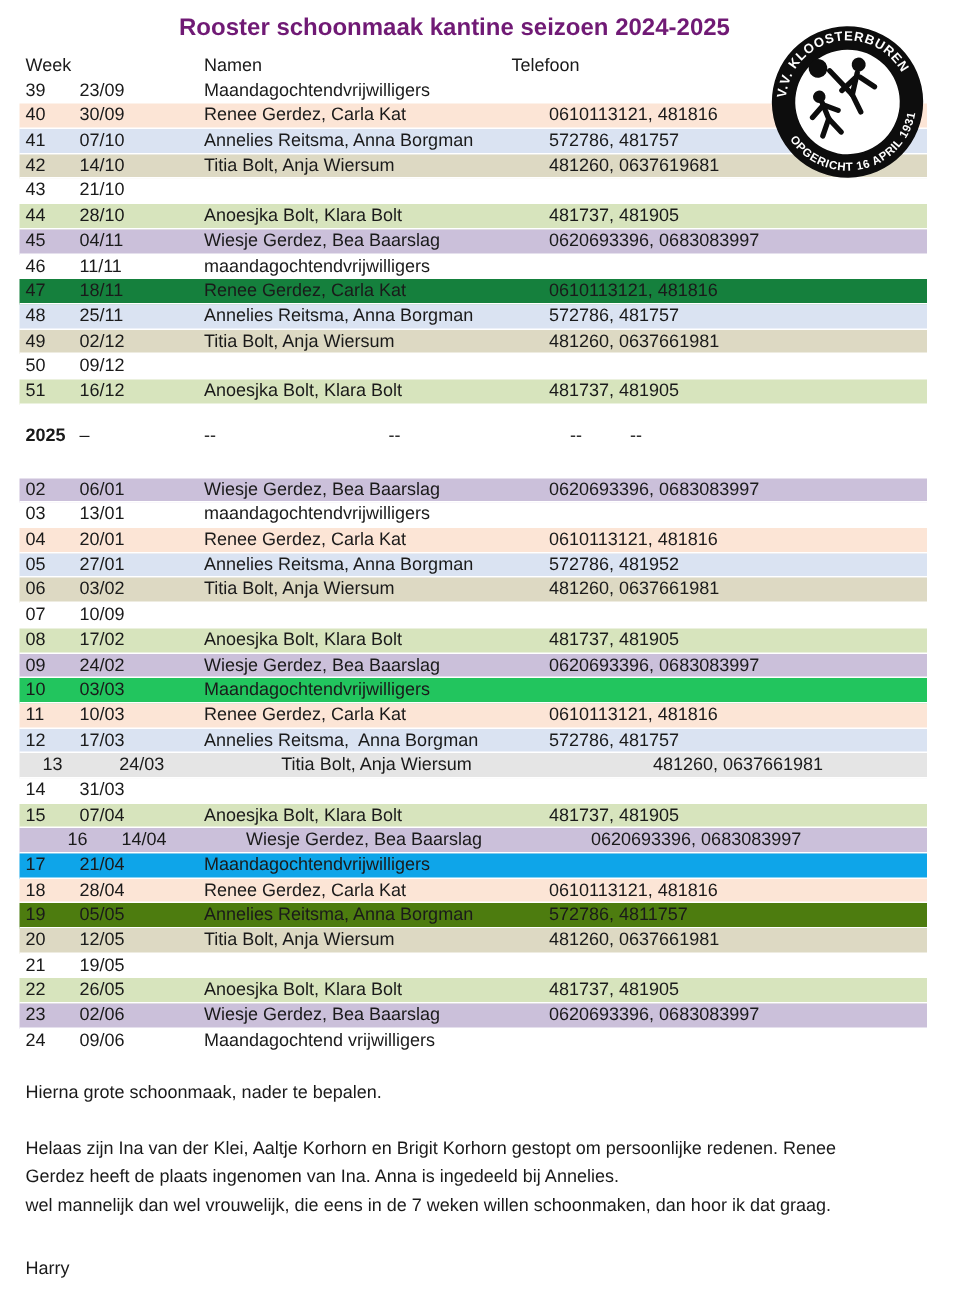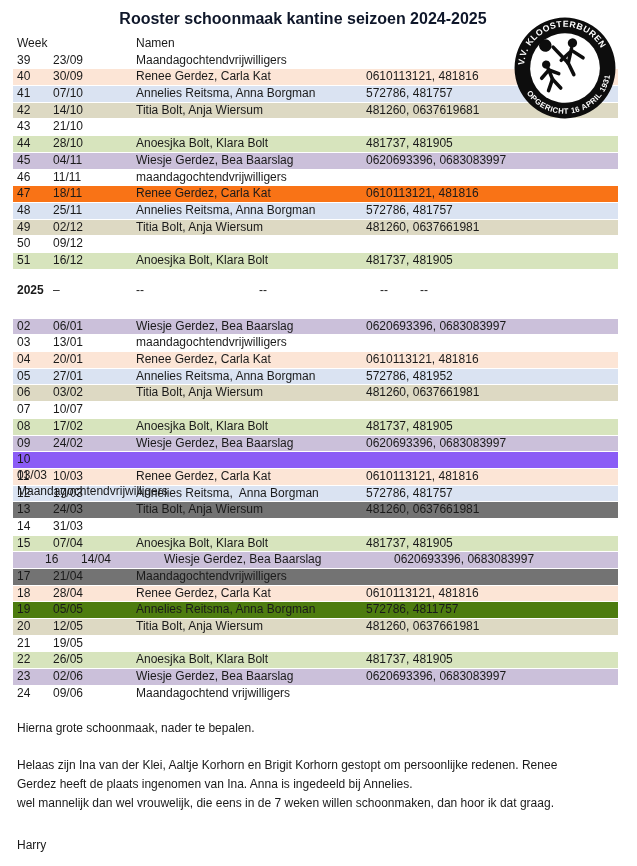--- a/index.html
+++ b/index.html
@@ -3,21 +3,21 @@
 <meta charset="utf-8">
 <style>
   html,body{margin:0;padding:0;background:#fff;}
   .page{
     position:relative; width:637px; height:866px; background:#ffffff;
     font-family:"Liberation Sans", sans-serif; font-size:12px; color:#1a1a1a;
     overflow:hidden;
   }
   .title{
     position:absolute; top:10px; left:0; width:606px;
-    text-align:center; font-weight:bold; font-size:16px; color:#0f172a;
+    text-align:center; font-weight:bold; font-size:16px; color:#701a75;
     white-space:nowrap;
   }
   .logo{ position:absolute; left:513px; top:16px; width:104px; height:104px; z-index:5; }
   .rostertable{ position:absolute; left:0; top:36px; width:532px; }
   .trow{
     height:16.7px; line-height:15.7px; box-sizing:border-box;
     margin-left:13px; width:605px; border-bottom:1px solid #ffffff;
     display:flex; padding-left:4px; white-space:pre; overflow:visible;
   }
   .c-week{ width:36px; flex:none; }
@@ -77,20 +77,21 @@
       </g>
     </g>
   </svg>
 
   <div class="rostertable">
 
     <div class="trow">
       <span class="c-week">Week</span>
       <span class="c-date"></span>
       <span class="c-namen-hdr">Namen</span>
+      <span class="c-tel">Telefoon</span>
     </div>
 
     <div id="rows-2024">
         <div class="trow" style="background: rgb(255, 255, 255);">
       <span class="c-week">39</span>
       <span class="c-date">23/09</span>
       <span class="c-namen">Maandagochtendvrijwilligers</span>
       <span class="c-tel"></span>
     </div>
         <div class="trow" style="background: rgb(252, 229, 214);">
@@ -128,21 +129,21 @@
       <span class="c-date">04/11</span>
       <span class="c-namen">Wiesje Gerdez, Bea Baarslag</span>
       <span class="c-tel">0620693396, 0683083997</span>
     </div>
         <div class="trow" style="background: rgb(255, 255, 255);">
       <span class="c-week">46</span>
       <span class="c-date">11/11</span>
       <span class="c-namen">maandagochtendvrijwilligers</span>
       <span class="c-tel"></span>
     </div>
-        <div class="trow" style="background: #f97316;">
+        <div class="trow" style="background: #15803d;">
       <span class="c-week">47</span>
       <span class="c-date">18/11</span>
       <span class="c-namen">Renee Gerdez, Carla Kat</span>
       <span class="c-tel">0610113121, 481816</span>
     </div>
         <div class="trow" style="background: rgb(218, 227, 242);">
       <span class="c-week">48</span>
       <span class="c-date">25/11</span>
       <span class="c-namen">Annelies Reitsma, Anna Borgman</span>
       <span class="c-tel">572786, 481757</span>
@@ -206,55 +207,55 @@
       <span class="c-tel">572786, 481952</span>
     </div>
         <div class="trow" style="background: rgb(221, 217, 195);">
       <span class="c-week">06</span>
       <span class="c-date">03/02</span>
       <span class="c-namen">Titia Bolt, Anja Wiersum</span>
       <span class="c-tel">481260, 0637661981</span>
     </div>
         <div class="trow" style="background: rgb(255, 255, 255);">
       <span class="c-week">07</span>
-      <span class="c-date">10/07</span>
+      <span class="c-date">10/09</span>
       <span class="c-namen"></span>
       <span class="c-tel"></span>
     </div>
         <div class="trow" style="background: rgb(215, 228, 189);">
       <span class="c-week">08</span>
       <span class="c-date">17/02</span>
       <span class="c-namen">Anoesjka Bolt, Klara Bolt</span>
       <span class="c-tel">481737, 481905</span>
     </div>
         <div class="trow" style="background: rgb(203, 192, 218);">
       <span class="c-week">09</span>
       <span class="c-date">24/02</span>
       <span class="c-namen">Wiesje Gerdez, Bea Baarslag</span>
       <span class="c-tel">0620693396, 0683083997</span>
     </div>
-        <div class="trow" style="background: #8b5cf6; flex-direction: column;">
+        <div class="trow" style="background: #22c55e;">
       <span class="c-week">10</span>
       <span class="c-date">03/03</span>
       <span class="c-namen">Maandagochtendvrijwilligers</span>
       <span class="c-tel"></span>
     </div>
         <div class="trow" style="background: rgb(252, 229, 214);">
       <span class="c-week">11</span>
       <span class="c-date">10/03</span>
       <span class="c-namen">Renee Gerdez, Carla Kat</span>
       <span class="c-tel">0610113121, 481816</span>
     </div>
         <div class="trow" style="background: rgb(218, 227, 242);">
       <span class="c-week">12</span>
       <span class="c-date">17/03</span>
       <span class="c-namen">Annelies Reitsma,  Anna Borgman</span>
       <span class="c-tel">572786, 481757</span>
     </div>
-        <div class="trow" style="background: #737373;">
+        <div class="trow" style="background: #e5e5e5; text-align: center;">
       <span class="c-week">13</span>
       <span class="c-date">24/03</span>
       <span class="c-namen">Titia Bolt, Anja Wiersum</span>
       <span class="c-tel">481260, 0637661981</span>
     </div>
         <div class="trow" style="background: rgb(255, 255, 255);">
       <span class="c-week">14</span>
       <span class="c-date">31/03</span>
       <span class="c-namen"></span>
       <span class="c-tel"></span>
@@ -264,21 +265,21 @@
       <span class="c-date">07/04</span>
       <span class="c-namen">Anoesjka Bolt, Klara Bolt</span>
       <span class="c-tel">481737, 481905</span>
     </div>
         <div class="trow" style="background: rgb(203, 192, 218); padding-left: 32px;">
       <span class="c-week">16</span>
       <span class="c-date">14/04</span>
       <span class="c-namen">Wiesje Gerdez, Bea Baarslag</span>
       <span class="c-tel">0620693396, 0683083997</span>
     </div>
-        <div class="trow" style="background: #737373;">
+        <div class="trow" style="background: #0ea5e9;">
       <span class="c-week">17</span>
       <span class="c-date">21/04</span>
       <span class="c-namen">Maandagochtendvrijwilligers</span>
       <span class="c-tel"></span>
     </div>
         <div class="trow" style="background: rgb(252, 229, 214);">
       <span class="c-week">18</span>
       <span class="c-date">28/04</span>
       <span class="c-namen">Renee Gerdez, Carla Kat</span>
       <span class="c-tel">0610113121, 481816</span>

